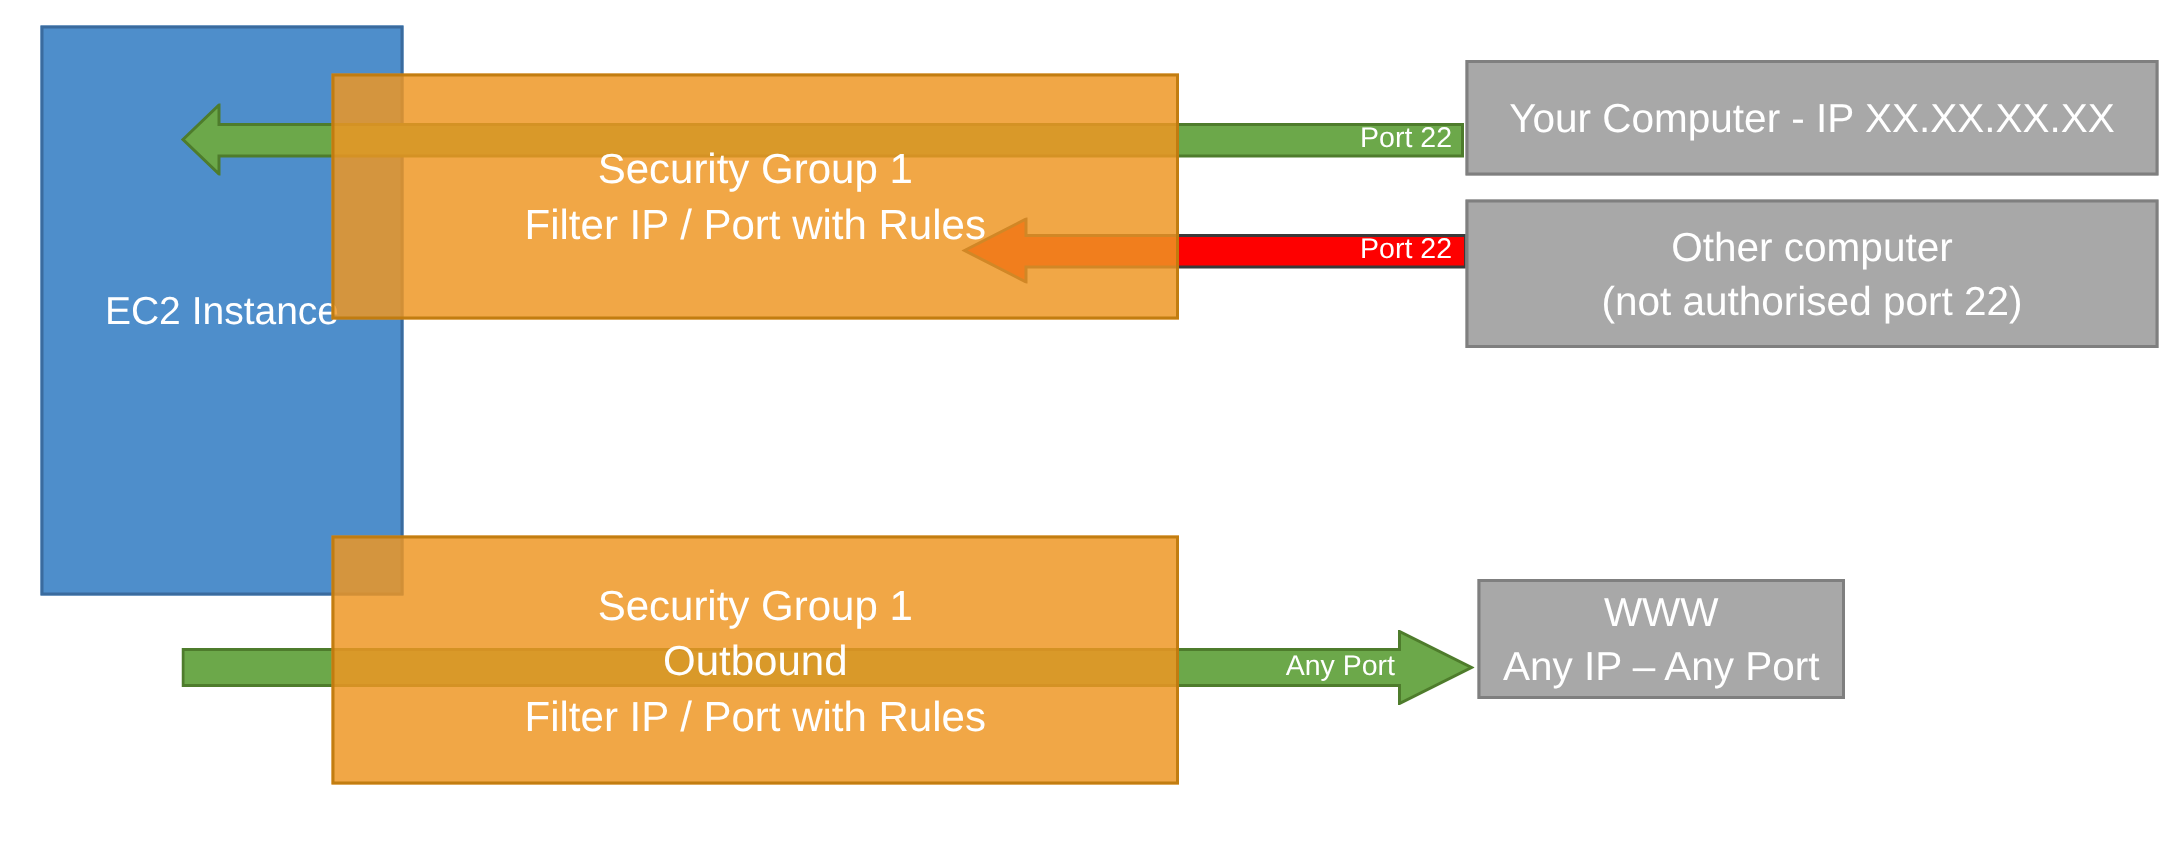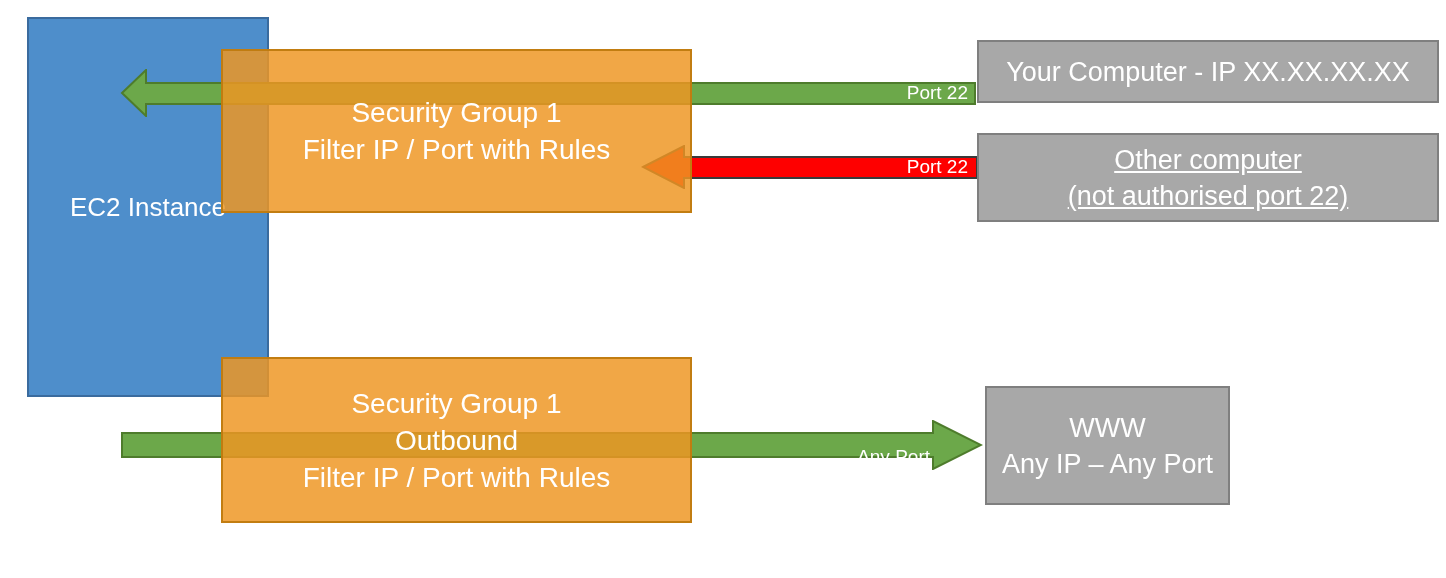--- a/index.html
+++ b/index.html
@@ -24,46 +24,46 @@
     z-index:1;
     font-size:26px;line-height:34px;
   }
   
   .arrow{z-index:2;}
   .arr-inbound-green{left:120px;top:69px;}
   .arr-inbound-red{left:641px;top:145px;}
   .arr-outbound-green{left:121px;top:420px;}
   
   .sg{
-    width:471px;left:221px;
+    width:565px;left:221px;
     background:var(--orange-fill);
     border:2px solid var(--orange-stroke);
     z-index:3;
     font-size:28px;line-height:37px;
   }
   .sg-in{top:49px;height:164px;}
   .sg-out{top:357px;height:166px;}
   
   .gray{
     background:var(--gray-fill);
     border:2px solid var(--gray-stroke);
     z-index:4;
     font-size:27px;line-height:36px;
   }
-  .gray-your{left:977px;top:40px;width:462px;height:63px;}
-  .gray-other{left:977px;top:133px;width:462px;height:89px;text-decoration:underline;}
-  .gray-www{left:985px;top:386px;width:245px;height:119px;}
+  .gray-your{left:977px;top:40px;width:462px;height:77px;}
+  .gray-other{left:977px;top:133px;width:462px;height:99px;}
+  .gray-www{left:985px;top:386px;width:245px;height:80px;}
   
   .portlabel{
     z-index:5;font-size:19px;line-height:30px;height:30px;
     text-align:right;white-space:nowrap;
   }
   .pl-green{left:818px;top:78px;width:150px;}
   .pl-red{left:818px;top:152px;width:150px;}
-  .pl-any{left:778px;top:430px;width:152px;margin-top:12px;}
+  .pl-any{left:778px;top:430px;width:152px;}
 </style>
 </head>
 <body>
 
 <div id="canvas">
 
   <div class="abs node ec2">
     <div>EC2 Instance</div>
   </div>
 

